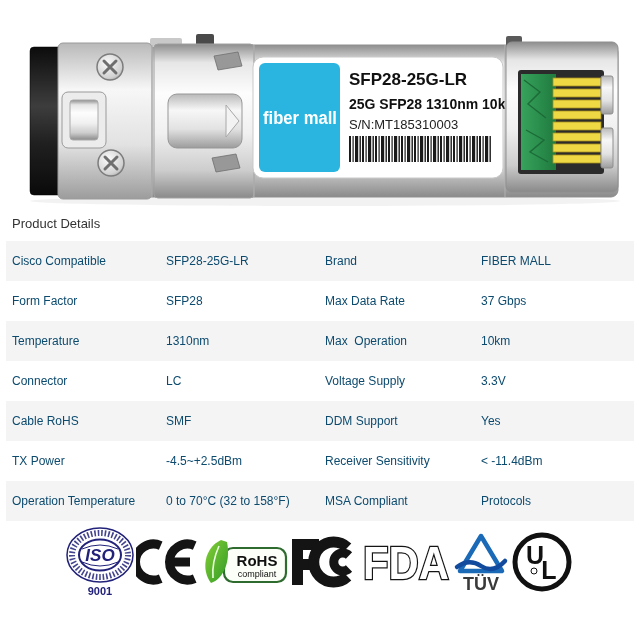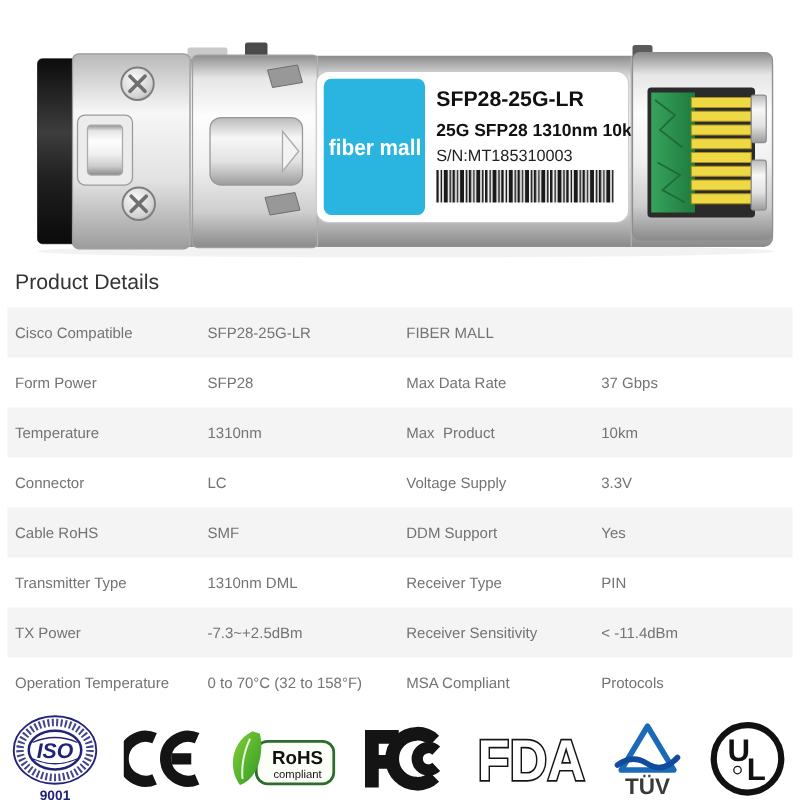--- a/index.html
+++ b/index.html
@@ -4,32 +4,32 @@
 <style>
   * { box-sizing: border-box; }
   html,body { margin:0; padding:0; }
   body {
     width:640px; height:640px; background:#ffffff;
     font-family:"Liberation Sans","DejaVu Sans",sans-serif;
     color:#3a3a3a; overflow:hidden;
   }
   .hero { display:block; }
   .svgtext { font-family:"Liberation Sans","DejaVu Sans",sans-serif; }
-  .section-title { font-size:17px; color:#333; margin:4px 0 10px 12px; }
+  .section-title { font-size:13px; color:#333; margin:4px 0 10px 12px; }
   .spec-table { margin:0 6px; }
   .trow {
     display:grid;
     grid-template-columns:154px 159px 156px 1fr;
     align-items:center; height:40px; padding-left:6px;
-    font-size:12px; color:#737373;
+    font-size:12px; color:#0c4a6e;
   }
   .trow:nth-child(odd) { background:#f4f4f4; }
   .cell { white-space:pre; overflow:hidden; }
   .cert-strip {
-    display:flex; align-items:center; justify-content:space-between;
+    display:flex; align-items:center; justify-content:center;
     padding:4px 10px 0 8px; height:78px;
   }
   .cert { flex:0 0 auto; }
 </style>
 </head>
 <body>
 
 <svg class="hero" width="640" height="212" viewBox="0 0 640 212">
   <defs>
     <linearGradient id="gradMetal" x1="0" y1="0" x2="0" y2="1">
@@ -140,61 +140,56 @@
     </g>
   </g>
 </svg>
 
 <div class="section-title">Product Details</div>
 
 <div class="spec-table">
   <div class="trow">
     <div class="cell">Cisco Compatible</div>
     <div class="cell">SFP28-25G-LR</div>
+    <div class="cell">Brand</div>
     <div class="cell">FIBER MALL</div>
   </div>
 
   <div class="trow">
-    <div class="cell">Form Power</div>
+    <div class="cell">Form Factor</div>
     <div class="cell">SFP28</div>
     <div class="cell">Max Data Rate</div>
     <div class="cell">37 Gbps</div>
   </div>
 
   <div class="trow">
     <div class="cell">Temperature</div>
     <div class="cell">1310nm</div>
-    <div class="cell">Max  Product</div>
+    <div class="cell">Max  Operation</div>
     <div class="cell">10km</div>
   </div>
 
   <div class="trow">
     <div class="cell">Connector</div>
     <div class="cell">LC</div>
     <div class="cell">Voltage Supply</div>
     <div class="cell">3.3V</div>
   </div>
 
   <div class="trow">
     <div class="cell">Cable RoHS</div>
     <div class="cell">SMF</div>
     <div class="cell">DDM Support</div>
     <div class="cell">Yes</div>
   </div>
 
-  <div class="trow">
-    <div class="cell">Transmitter Type</div>
-    <div class="cell">1310nm DML</div>
-    <div class="cell">Receiver Type</div>
-    <div class="cell">PIN</div>
-  </div>
 
   <div class="trow">
     <div class="cell">TX Power</div>
-    <div class="cell">-7.3~+2.5dBm</div>
+    <div class="cell">-4.5~+2.5dBm</div>
     <div class="cell">Receiver Sensitivity</div>
     <div class="cell">&lt; -11.4dBm</div>
   </div>
 
   <div class="trow">
     <div class="cell">Operation Temperature</div>
     <div class="cell">0 to 70°C (32 to 158°F)</div>
     <div class="cell">MSA Compliant</div>
     <div class="cell">Protocols</div>
   </div>

